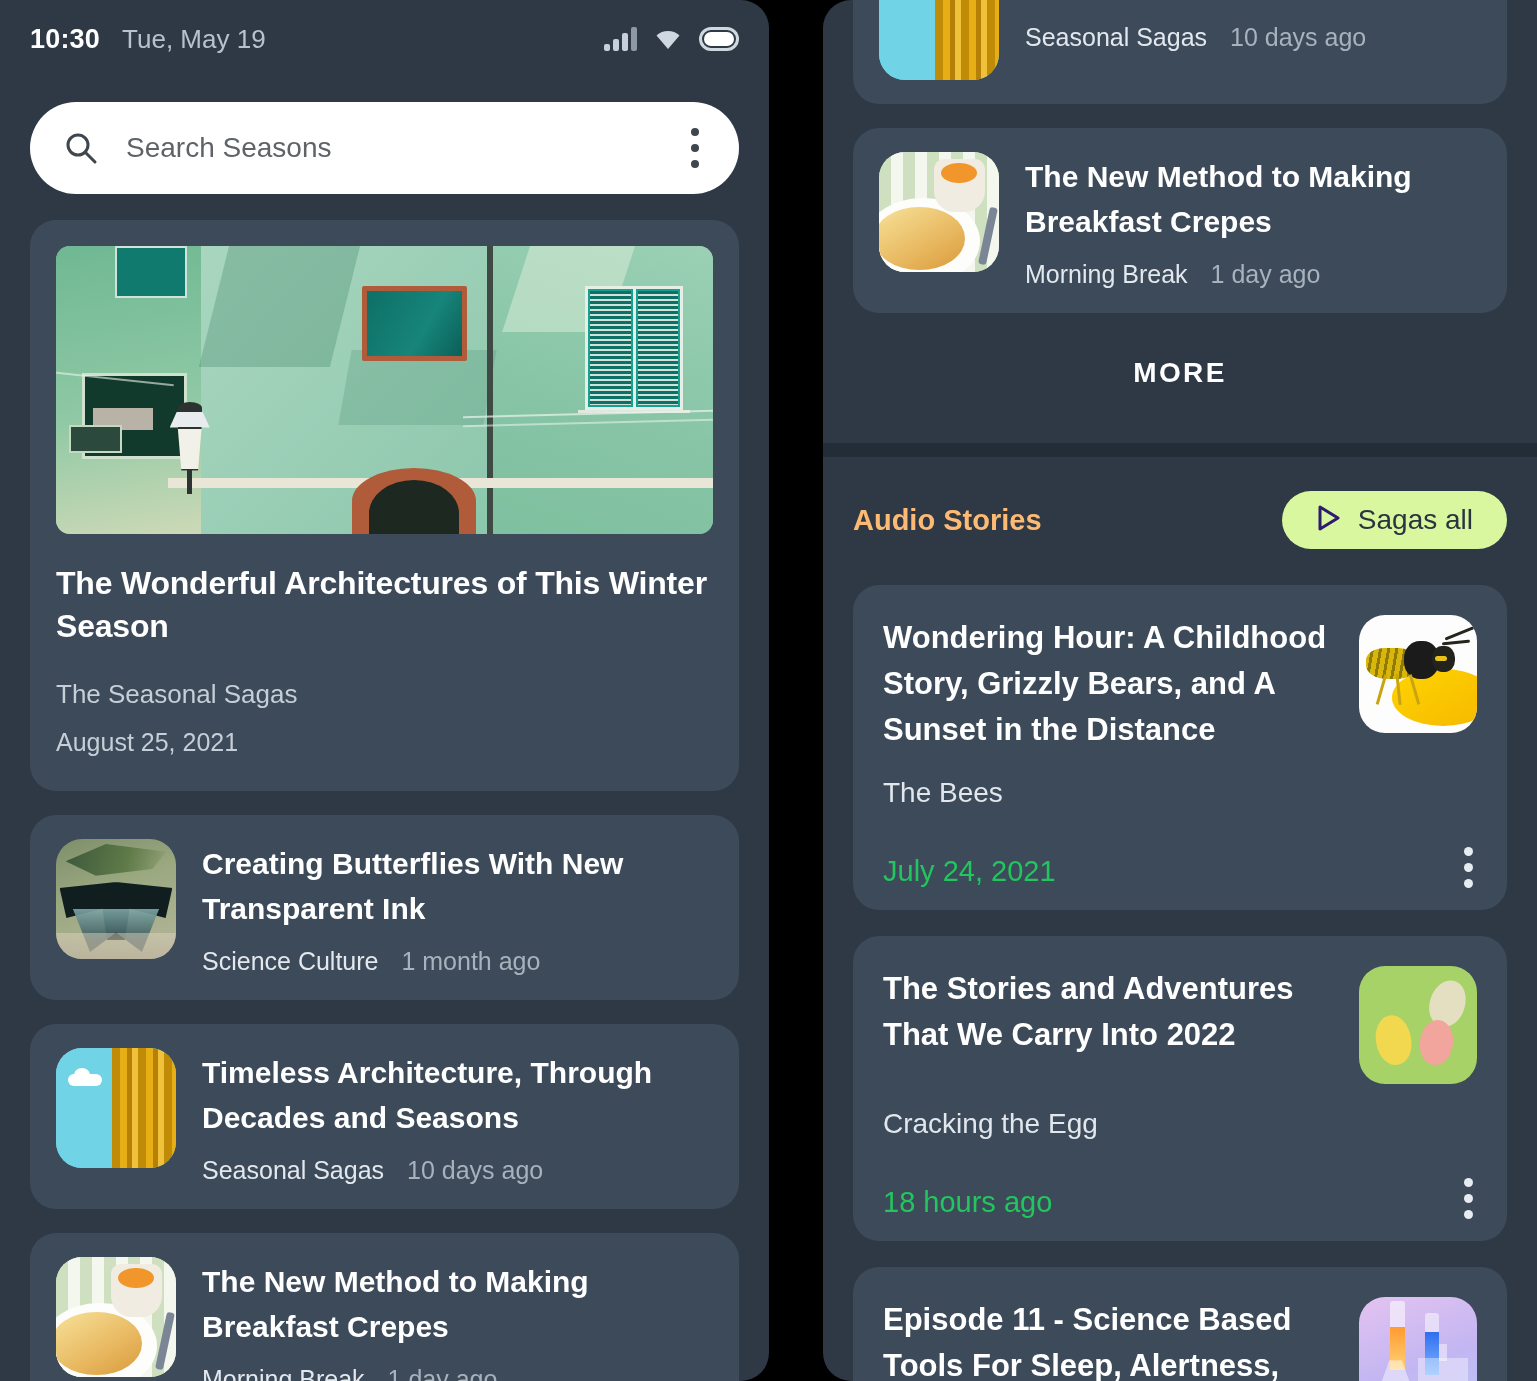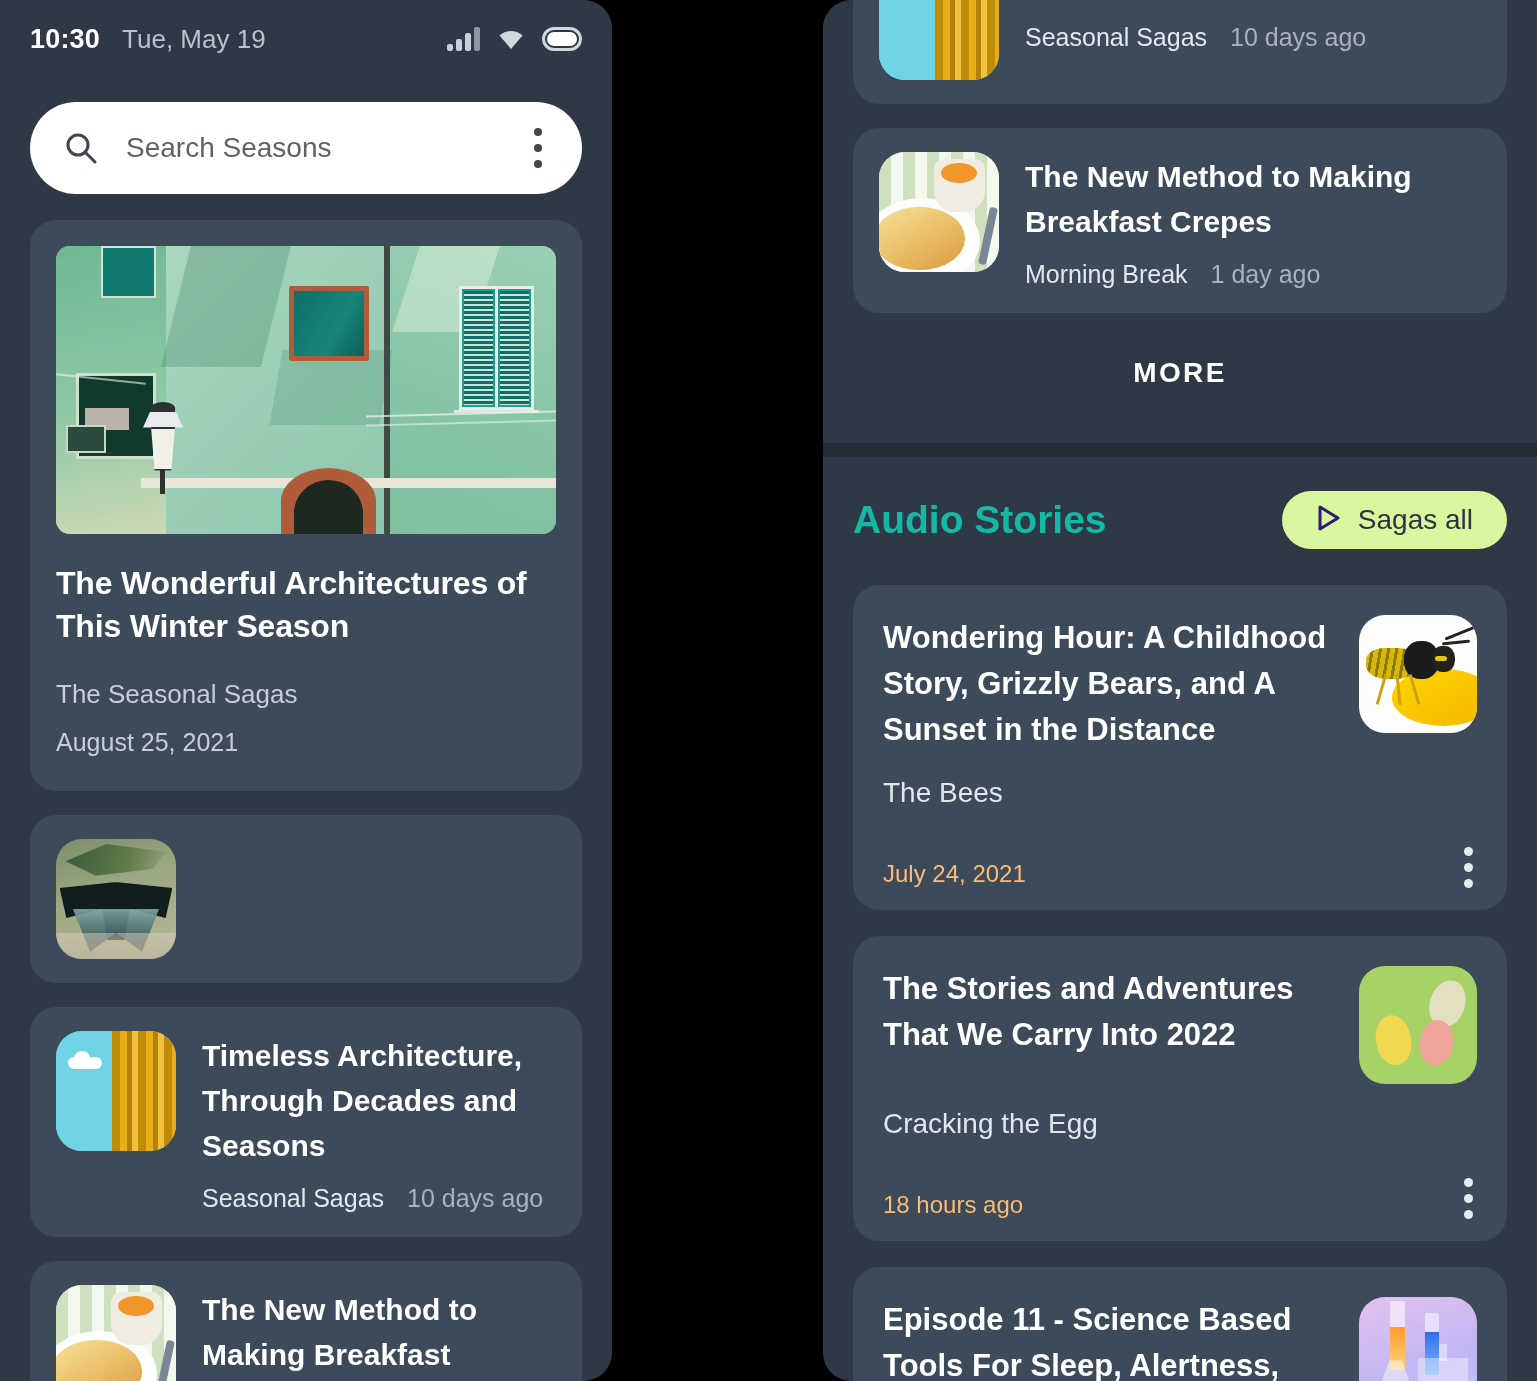--- a/index.html
+++ b/index.html
@@ -2,21 +2,21 @@
 <html><head>
 <meta charset="utf-8">
 <style>
   * { margin:0; padding:0; box-sizing:border-box; }
   html,body{ width:1537px; height:1381px; background:#000; overflow:hidden;
     font-family:"Liberation Sans", sans-serif; }
   .stage{ position:relative; width:1537px; height:1381px; background:#000; }
 
   
   .panel-left{
-    position:absolute; left:0; top:0; width:612px; height:1381px;
+    position:absolute; left:0; top:0; width:769px; height:1381px;
     background:#2e3945; border-radius:0 28px 28px 0; overflow:hidden;
   }
   .panel-right{
     position:absolute; left:823px; top:0; width:714px; height:1381px;
     background:#2e3945; border-radius:28px 0 0 28px; overflow:hidden;
   }
 
   
   .statusbar{ height:78px; display:flex; align-items:center; padding:0 30px; }
   .st-time{ color:#fff; font-size:27px; font-weight:700; letter-spacing:.2px; }
@@ -165,33 +165,33 @@
   .t-crepe .fork{ position:absolute; right:6%; bottom:6%; width:8px; height:48%;
       background:#7a8695; border-radius:3px; transform:rotate(12deg); }
 
   
   .r-top{ padding:0 30px; }
   .r-row-partial{ margin-top:-64px; }
   .more-btn{ width:100%; text-align:center; color:#fff; font-size:28px;
       font-weight:700; letter-spacing:2.4px; padding:44px 0 54px; }
   .divider{ height:14px; background:#232d38; }
   .audio-head{ display:flex; align-items:center; padding:34px 30px 10px; }
-  .audio-title{ color:#14b8a6; font-size:39px; font-weight:700; }
+  .audio-title{ color:#fdba74; font-size:29px; font-weight:700; }
   .playall{ margin-left:auto; background:#d9f79f; border-radius:30px;
       height:58px; display:flex; align-items:center; gap:16px; padding:0 34px; }
   .playall .ptxt{ color:#2b3340; font-size:28px; }
   .a-card{ background:#3c4a59; border-radius:26px; margin:26px 30px 0;
       padding:30px 30px 22px; position:relative; }
   .a-top{ display:flex; gap:26px; }
   .a-title{ color:#fff; font-size:31px; font-weight:700; line-height:1.48; flex:1; }
   .a-thumb{ width:118px; height:118px; border-radius:26px; flex:none;
       overflow:hidden; position:relative; }
   .a-src{ color:#e1e7ed; font-size:28px; margin-top:24px; }
   .a-foot{ display:flex; align-items:flex-end; margin-top:38px; }
-  .a-time{ color:#fdba74; font-size:24px; }
+  .a-time{ color:#22c55e; font-size:29px; }
   .a-kebab{ margin-left:auto; display:flex; flex-direction:column; gap:7px;
       padding-right:4px; }
   .a-kebab span{ width:9px; height:9px; border-radius:50%; background:#e7ecf1; }
 
   .t-bee{ background:#fdfdfd; }
   .t-bee .honey{ position:absolute; right:-14%; top:46%; width:86%; height:48%;
       background:linear-gradient(150deg,#ffd400,#f5b800); border-radius:50%; }
   .t-bee .abd{ position:absolute; left:6%; top:28%; width:40%; height:26%;
       background:repeating-linear-gradient(100deg,#d9b60a 0 5px,#8f7a06 5px 8px);
       border-radius:40% 30% 30% 45%; }
@@ -325,20 +325,27 @@
         <div class="feat-date">August 25, 2021</div>
       </div>
 
       <div class="card row">
         <div class="thumb t-butterfly">
           <div class="frond"></div>
             <div class="bodyw"></div>
             <div class="lowerw"></div>
             <div class="floor"></div>
         </div>
+        <div class="row-body">
+          <div class="row-title">Creating Butterflies With New Transparent Ink</div>
+          <div class="row-meta">
+            <span class="src">Science Culture</span>
+            <span class="time">1 month ago</span>
+          </div>
+        </div>
       </div>
 
       <div class="card row">
         <div class="thumb t-column">
           <div class="sky"></div>
             <div class="col"></div>
             <div class="cloud"></div>
         </div>
         <div class="row-body">
           <div class="row-title">Timeless Architecture, Through Decades and Seasons</div>

